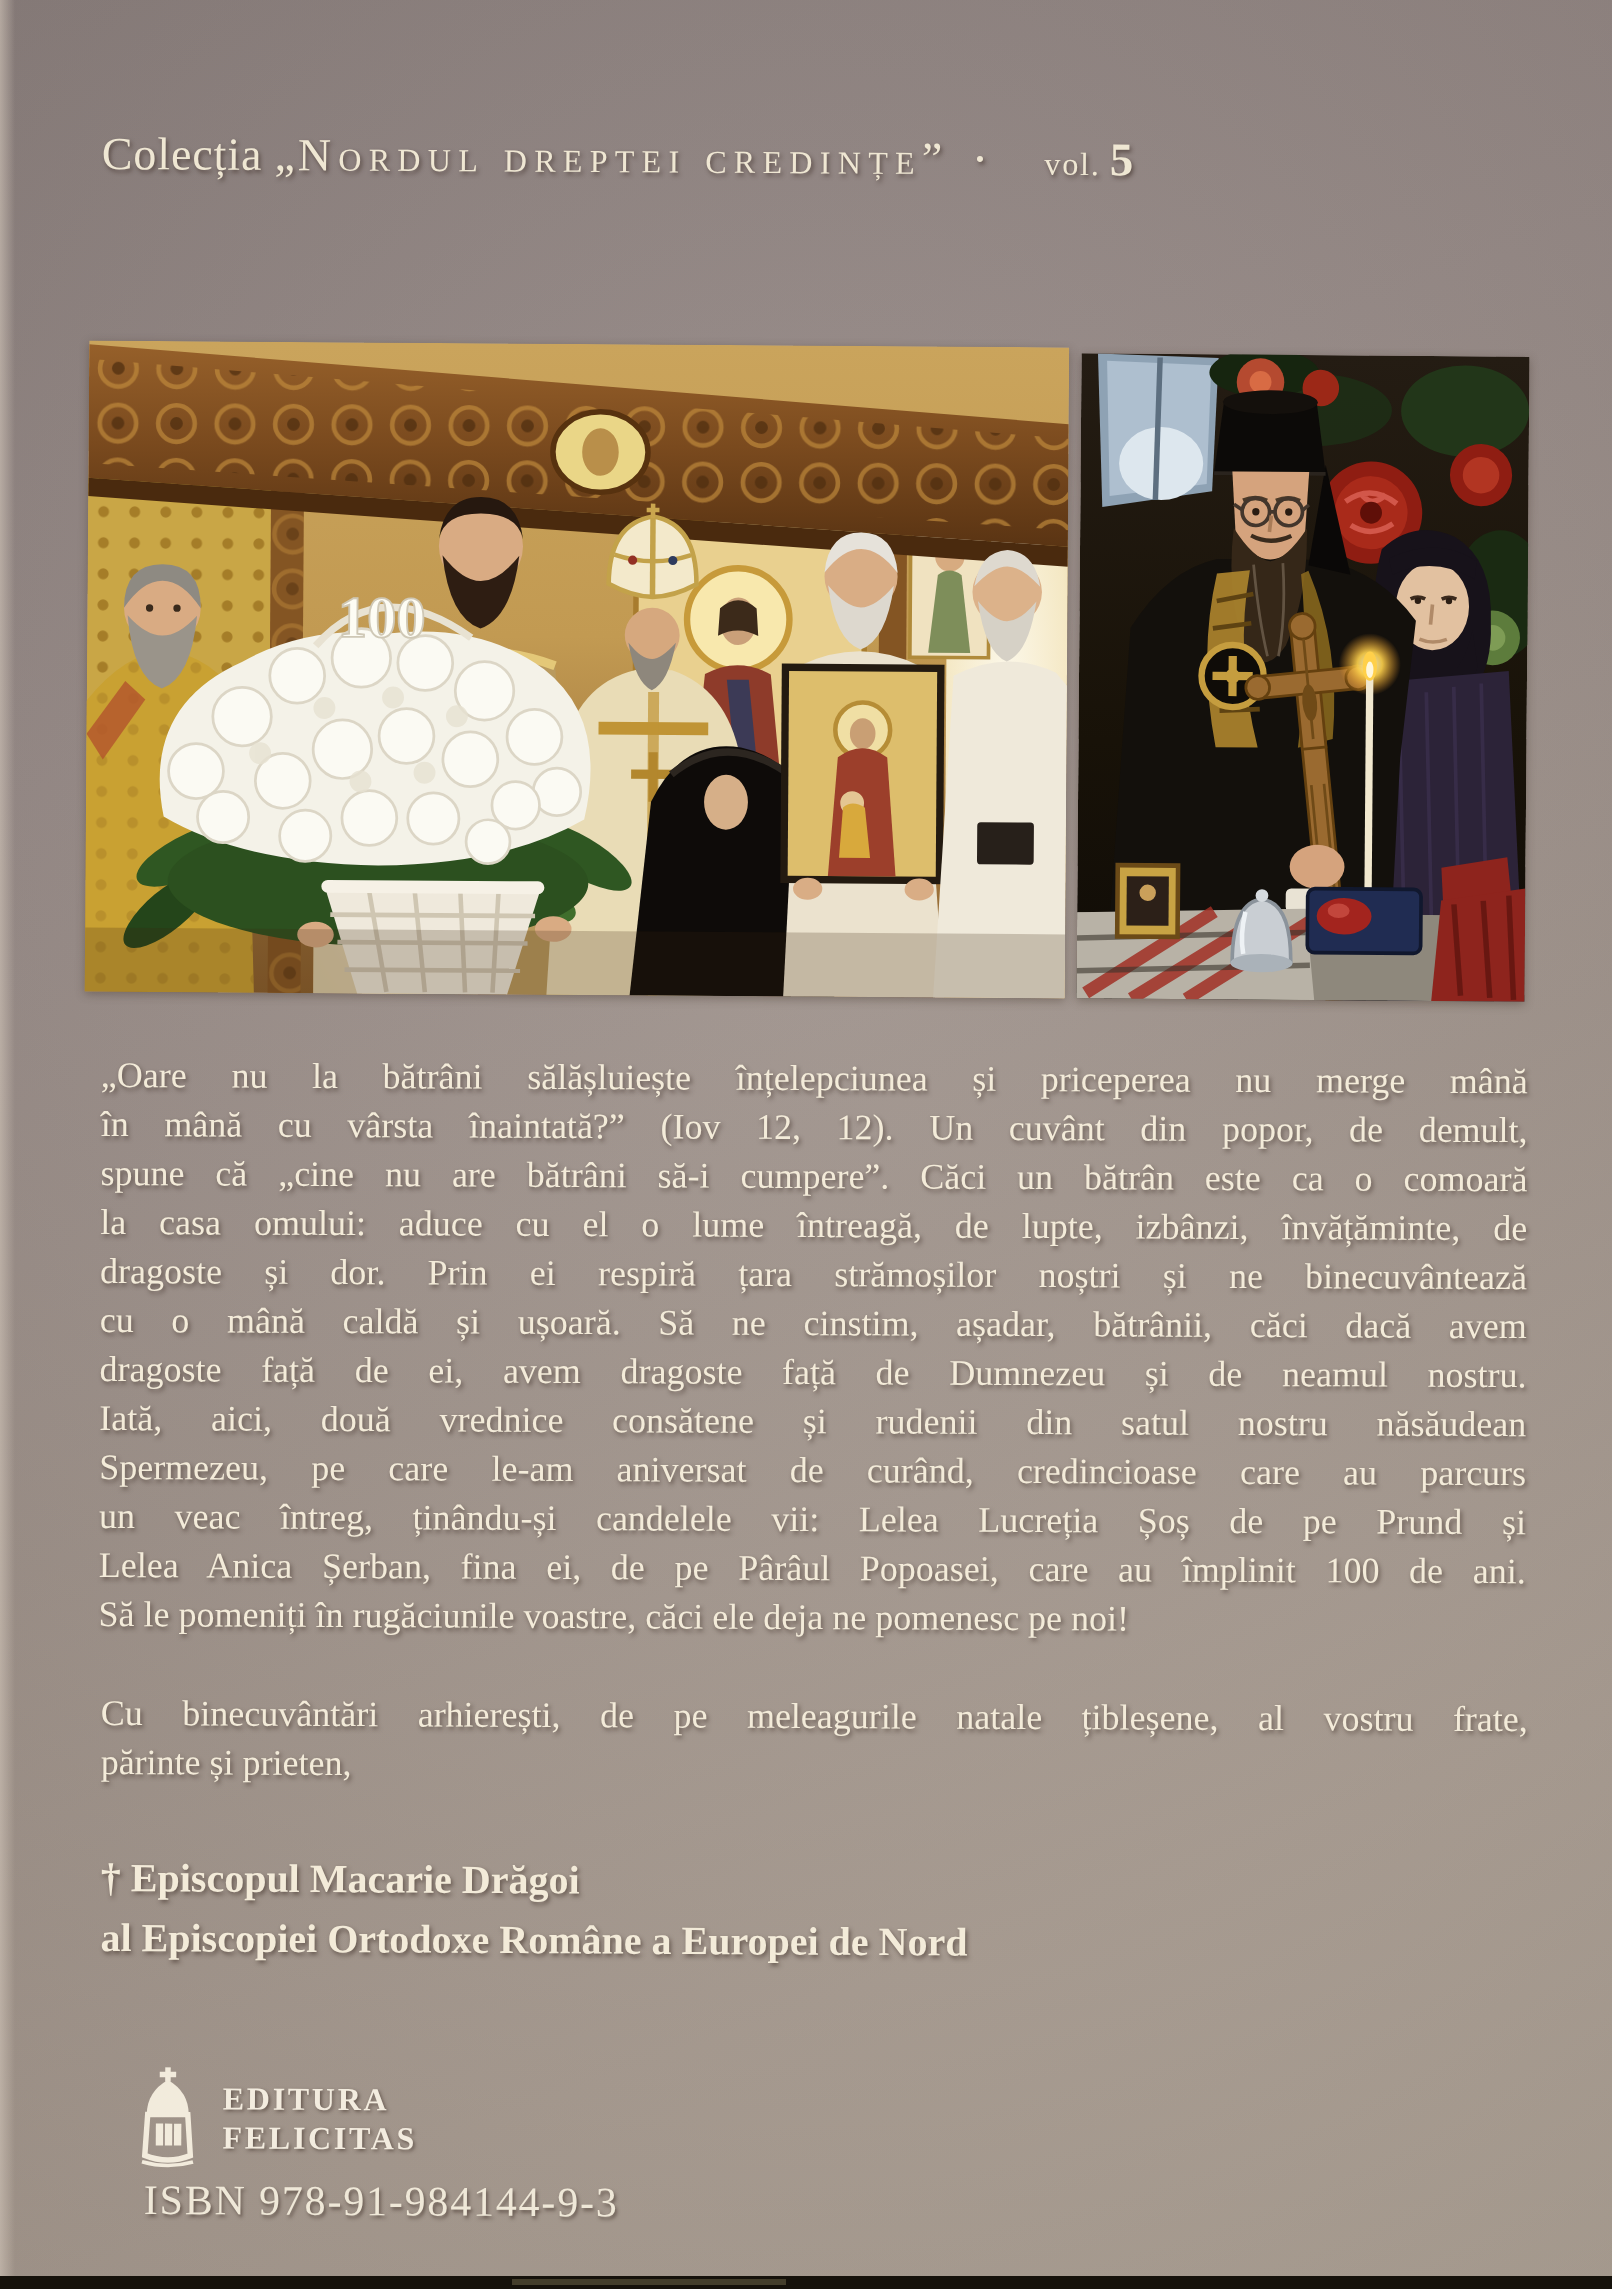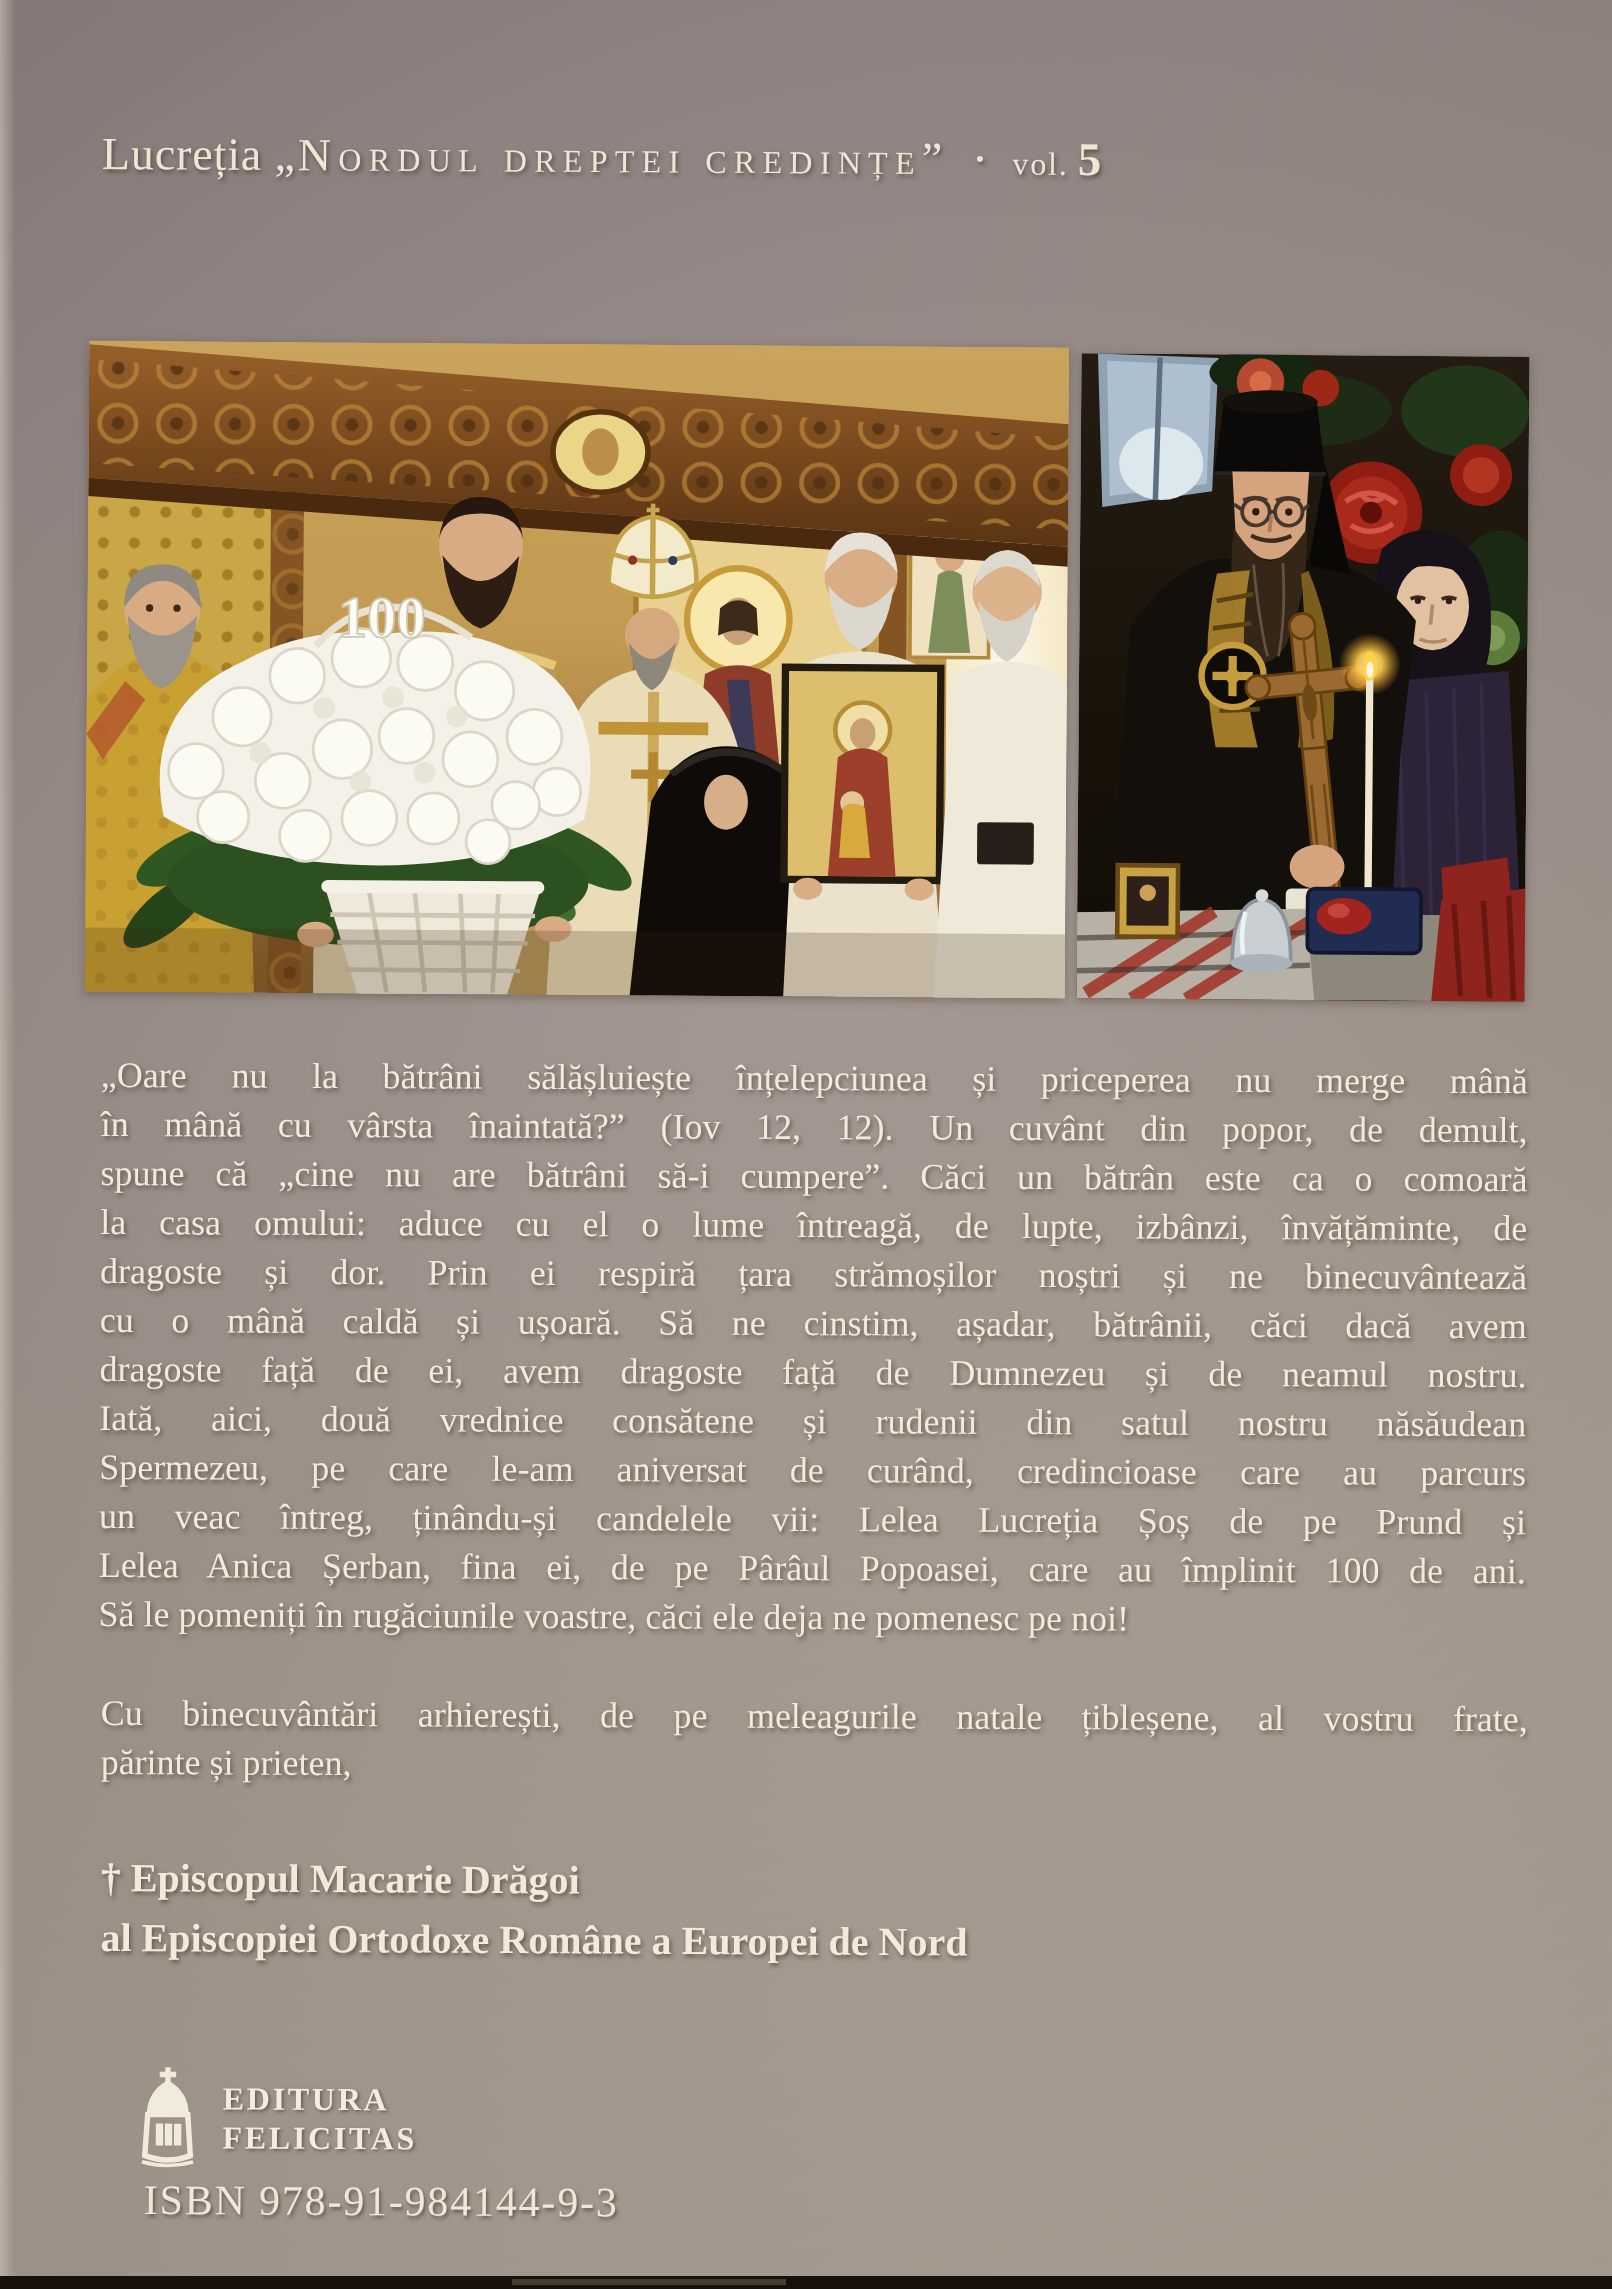--- a/index.html
+++ b/index.html
@@ -16,21 +16,21 @@
   .edge-bottom{position:absolute;left:0;bottom:0;width:100%;height:13.7px;background:#16120b;}
   .edge-bottom .glint{position:absolute;left:512px;top:2.7px;width:274px;height:6.4px;background:#6b6247;opacity:.55;}
 
   .title{
     position:absolute;left:102px;top:126px;white-space:nowrap;color:#efe7d3;
     font-size:46px;letter-spacing:0.9px;transform:rotate(.35deg);transform-origin:left top;
     text-shadow:1.8px 2.7px 4.6px rgba(50,32,25,.55);
   }
   .title .series{font-variant:small-caps;letter-spacing:7.3px;margin-left:1.8px;}
   .title .sep{font-size:.55em;vertical-align:.28em;margin:0 14.6px 0 20px;}
-  .title .vol-label{font-size:.70em;letter-spacing:1.8px;}
+  .title .vol-label{font-size:.70em;letter-spacing:1.8px;margin-left:32px;}
   .title .vol-num{font-size:1.02em;font-weight:bold;margin-left:9.1px;}
 
   .photo{position:absolute;box-shadow:0 2.7px 9.1px rgba(55,40,30,.35);}
   .photo svg{display:block;width:100%;height:100%;}
   .photo-left{left:87px;top:344px;width:980px;height:651px;transform:rotate(.4deg);}
   .photo-right{left:1079px;top:355px;width:448px;height:645px;transform:rotate(.45deg);}
 
   .bodytext{
     position:absolute;left:101px;width:1427px;color:#f3ebd9;font-size:36px;line-height:49px;
     text-shadow:1.8px 2.7px 4.6px rgba(45,30,22,.5);transform:rotate(.25deg);transform-origin:left top;
@@ -54,21 +54,21 @@
   .isbn{position:absolute;left:144px;top:2176px;color:#efe8d8;font-size:42px;letter-spacing:1.8px;
     text-shadow:1.8px 2.7px 3.7px rgba(45,30,22,.5);transform:rotate(.3deg);transform-origin:left top;}
 </style>
 </head>
 <body>
 
 <div class="page">
   <div class="edge-left"></div>
 
   <div class="title">
-    <span>Lucreția</span>
+    <span>Colecția</span>
     <span>„</span><span class="series">Nordul dreptei credințe</span><span>”</span>
     <span class="sep">•</span>
     <span class="vol-label">vol.</span><span class="vol-num">5</span>
   </div>
 
   <div class="photo photo-left" title="Liturgy in a wooden-carved Orthodox church: priests and a mitred bishop around a large basket of white flowers shaped as 100, an elderly woman in black, icons of Christ and the Theotokos">
     <svg viewBox="0 0 1072 712" preserveAspectRatio="none">
       <defs>
         <linearGradient id="Lbg" x1="0" y1="0" x2="0" y2="1">
           <stop offset="0" stop-color="#caa45c"></stop>

